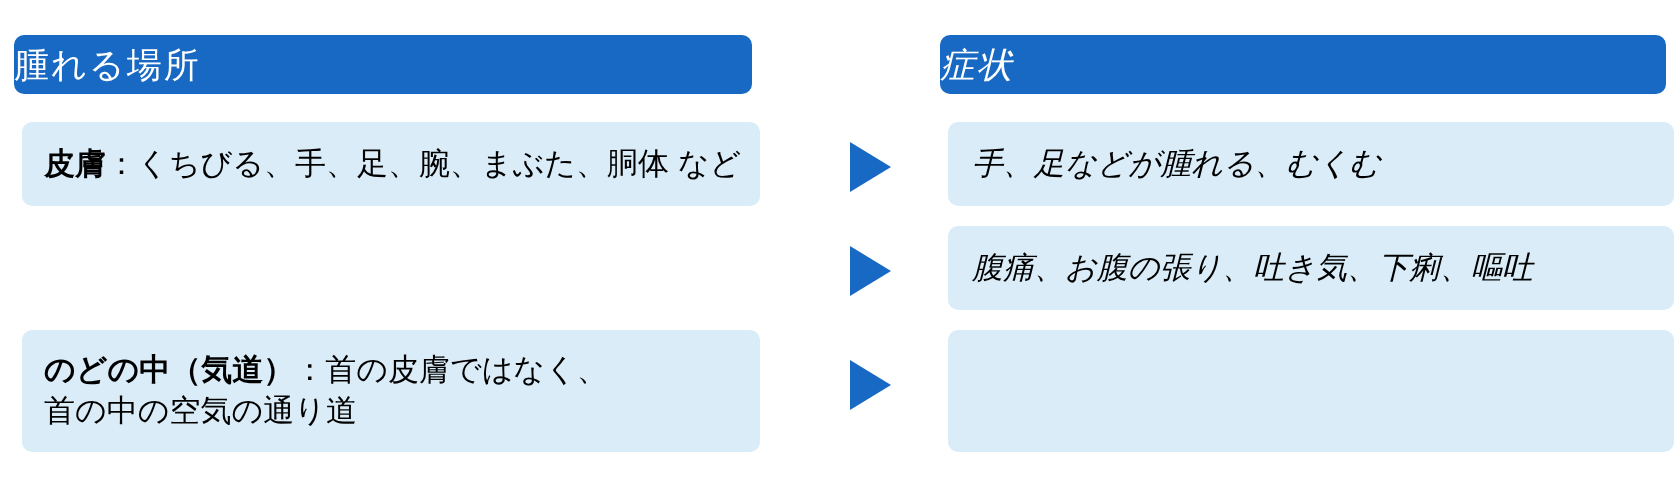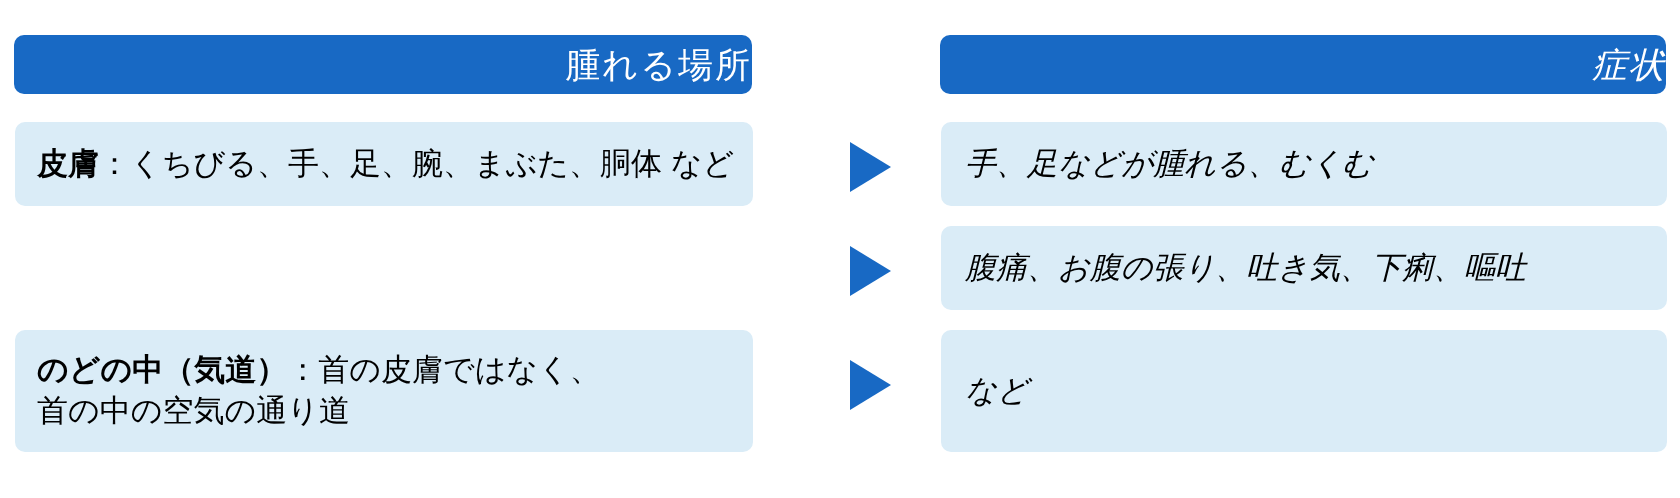--- a/index.html
+++ b/index.html
@@ -35,36 +35,36 @@
   .col-header {
     position: absolute;
     left: 0;
     top: 35px;
     width: 100%;
     height: 59px;
     background: #1869c4;
     border-radius: 10px;
     display: flex;
     align-items: center;
-    justify-content: flex-end;
+    justify-content: flex-start;
     box-sizing: border-box;
   }
   .col-header-label {
     color: #ffffff;
     font-size: 35px;
     font-weight: 400;
     letter-spacing: 2px;
     line-height: 1;
     white-space: nowrap;
   }
 
   
   .cell {
     position: absolute;
-    left: 1px;
+    left: 8px;
     width: 100%;
     background: #daecf7;
     border-radius: 10px;
     box-sizing: border-box;
     display: flex;
     flex-direction: column;
     justify-content: center;
   }
 
   
@@ -148,18 +148,17 @@
 
     <div class="cell cell-r1">
       <div class="line">手、足などが腫れる、むくむ</div>
     </div>
 
     <div class="cell cell-r2">
       <div class="line">腹痛、お腹の張り、吐き気、下痢、嘔吐</div>
     </div>
 
     <div class="cell cell-r3">
-      <div class="line line-right">など</div>
     </div>
 
   </div>
 
 </div>
 
 </body></html>

